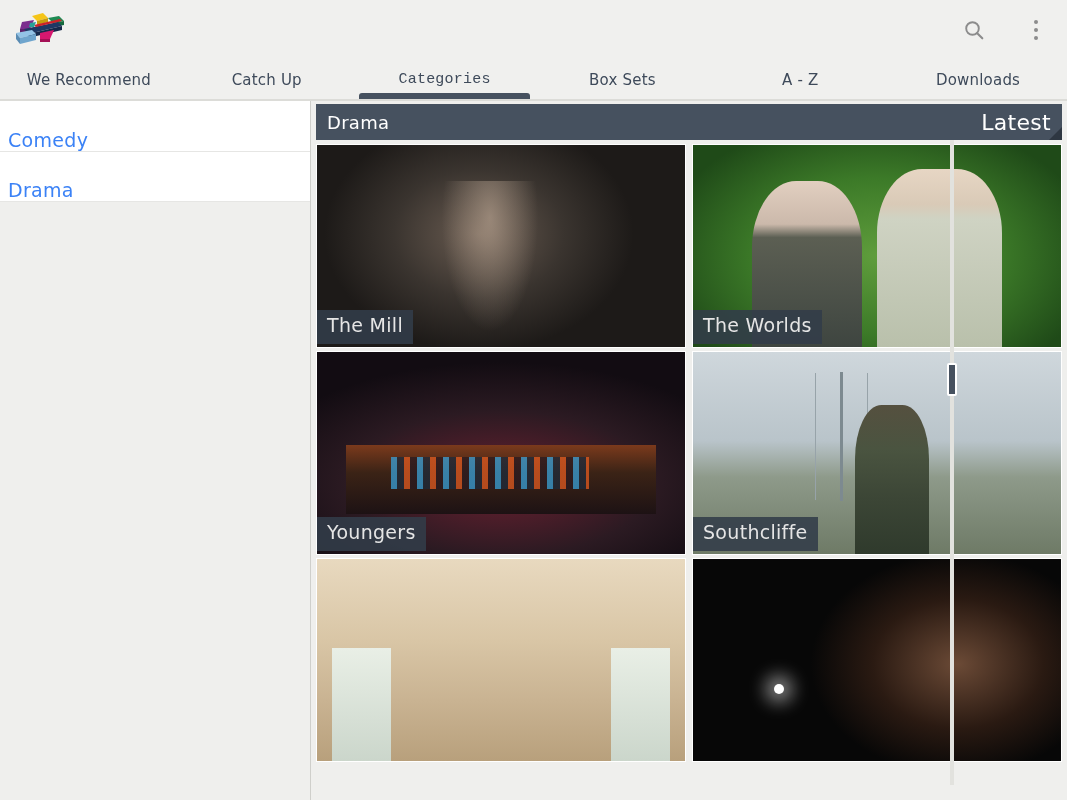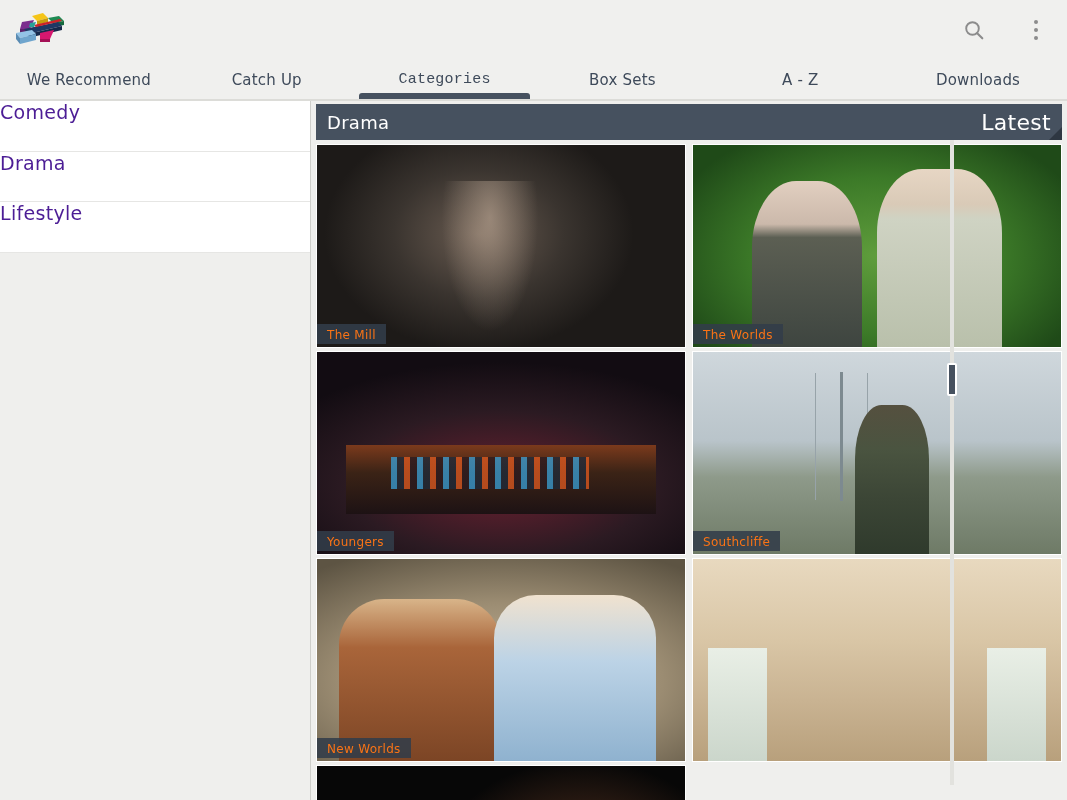--- a/index.html
+++ b/index.html
@@ -58,23 +58,23 @@
   }
 
   
   .sidebar {
     position: absolute; top: 101px; left: 0; width: 311px; height: 699px;
     background: #efefed; border-right: 1px solid #cfcfcb;
     overflow: hidden;
   }
   .side-list { background: #ffffff; }
   .side-item {
-    height: 50.5px; display: flex; align-items: flex-start;
-    padding-left: 0;
-    font-size: 19px; color: #4c1d95; letter-spacing: 0.3px;
+    height: 50.5px; display: flex; align-items: flex-end;
+    padding-left: 8px;
+    font-size: 19px; color: #3b82f6; letter-spacing: 0.3px;
     border-bottom: 1px solid #e6e6e4;
     background: #ffffff; cursor: pointer;
   }
   .sidebar-filler { background: #efefed; height: 300px; }
 
   
   .content {
     position: absolute; top: 101px; left: 311px; width: 756px; height: 699px;
     background: #efefed; overflow: hidden;
   }
@@ -100,22 +100,22 @@
   }
   .tile {
     position: relative; overflow: hidden;
     background: #2b2b2b; cursor: pointer;
     border: 1px solid #ffffff;
   }
   .tile-art { position: absolute; inset: 0; }
   .tile-label {
     position: absolute; left: 0; bottom: 3px;
     background: rgba(50,60,73,0.88);
-    color: #f97316; font-size: 12px; letter-spacing: 0.3px;
-    padding: 4px 10px 2px 10px;
+    color: #e5e5e5; font-size: 19px; letter-spacing: 0.3px;
+    padding: 4px 10px 8px 10px;
     max-width: 94%; white-space: nowrap; overflow: hidden;
   }
 
   
   .art-mill {
     background:
       radial-gradient(ellipse 42% 58% at 44% 44%, #6b5d52 0%, #3a342f 55%, #1d1a18 100%),
       linear-gradient(110deg,#17161a 0%,#3a3430 38%,#655a50 58%,#2a2520 82%,#141316 100%);
   }
   .art-mill::after{
@@ -300,23 +300,20 @@
   </div>
 
   <div class="sidebar">
     <div class="side-list">
       <div class="side-item">
           <span>Comedy</span>
         </div>
       <div class="side-item">
           <span>Drama</span>
         </div>
-      <div class="side-item">
-          <span>Lifestyle</span>
-        </div>
     </div>
     <div class="sidebar-filler"></div>
   </div>
 
   <div class="content">
 
     <div class="content-header">
       <span class="ch-title">Drama</span>
       <span class="ch-sort">Latest</span>
       <span class="corner-tri"></span>
@@ -338,24 +335,20 @@
       <div class="tile">
         <div class="tile-art art-youngers"></div>
         <div class="tile-label">Youngers</div>
       </div>
 
       <div class="tile">
         <div class="tile-art art-southcliffe"></div>
         <div class="tile-label">Southcliffe</div>
       </div>
 
-      <div class="tile">
-        <div class="tile-art art-newworlds"></div>
-        <div class="tile-label">New Worlds</div>
-      </div>
 
       <div class="tile">
         <div class="tile-art art-bus"></div>
       </div>
 
       <div class="tile">
         <div class="tile-art art-dark"></div>
       </div>
 
     </div>

